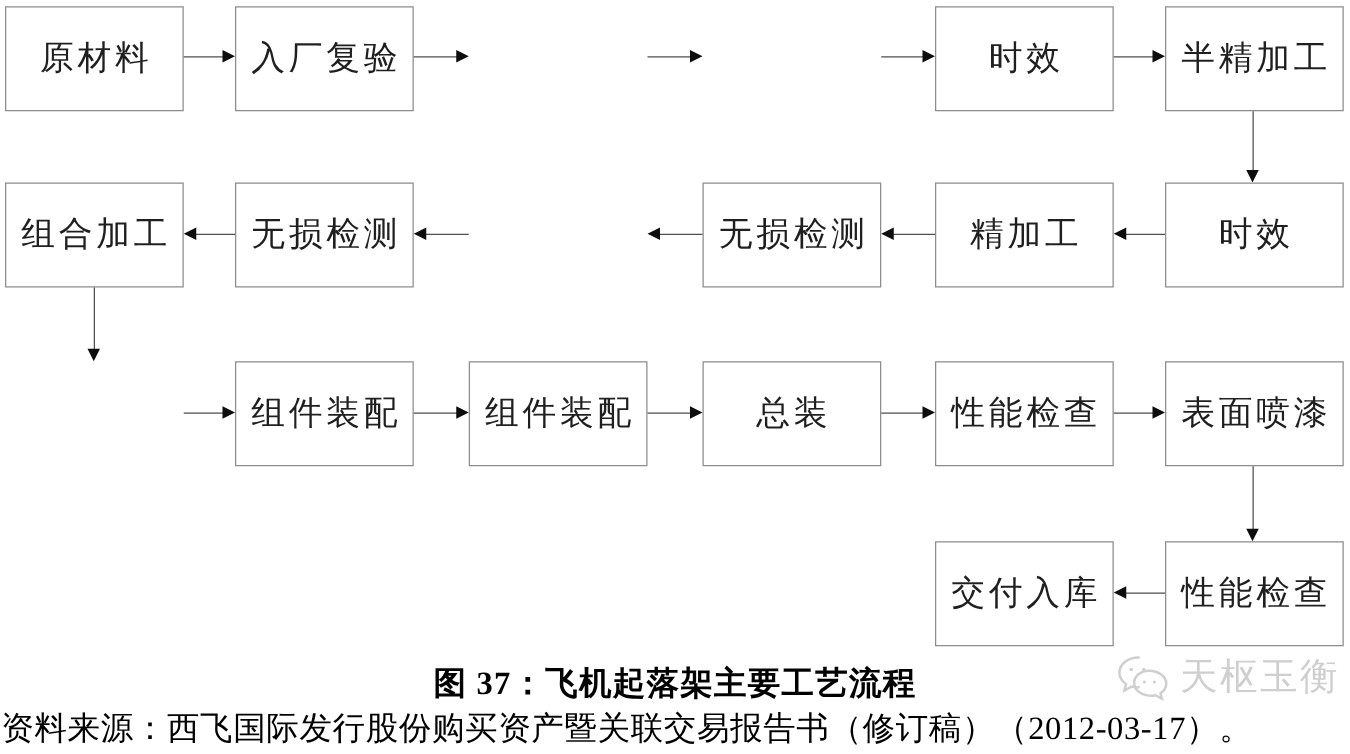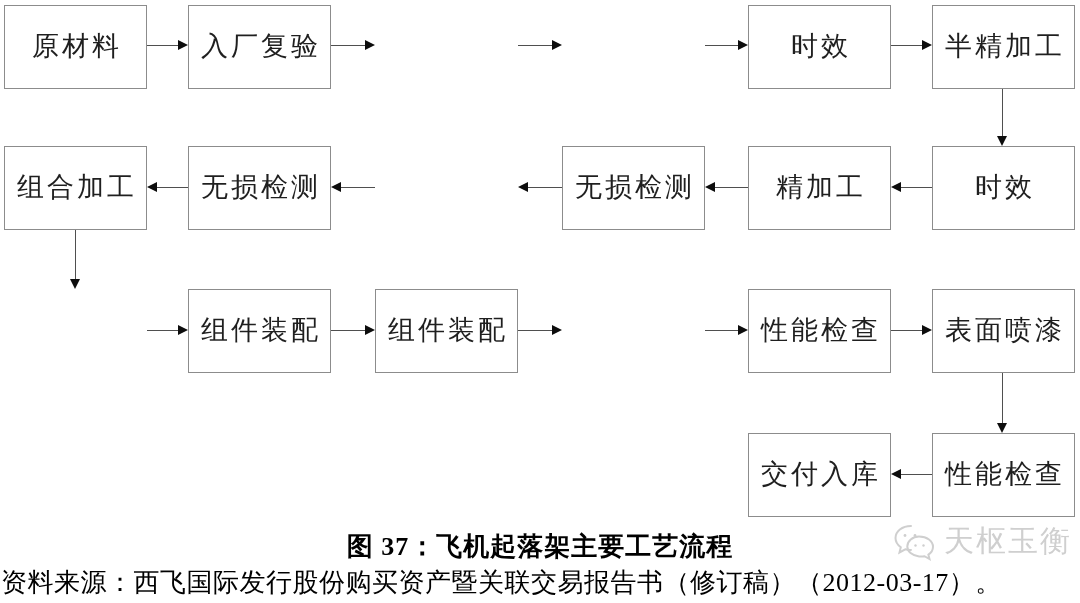--- a/index.html
+++ b/index.html
@@ -81,20 +81,21 @@
   <div class="harrow left" style="left:156px;top:187px;width:32px"></div>
   <div class="harrow left" style="left:340px;top:187px;width:35px"></div>
   <div class="harrow left" style="left:527px;top:187px;width:35px"></div>
   <div class="harrow left" style="left:714px;top:187px;width:34px"></div>
   <div class="harrow left" style="left:900px;top:187px;width:32px"></div>
 
   <div class="varrow" style="left:75px;top:230px;height:50px"></div>
 
   <div class="node" style="left:188px;top:289px">组件装配</div>
   <div class="node" style="left:375px;top:289px">组件装配</div>
+  <div class="node" style="left:562px;top:289px">总装</div>
   <div class="node" style="left:748px;top:289px">性能检查</div>
   <div class="node" style="left:932px;top:289px">表面喷漆</div>
 
   <div class="harrow right" style="left:147px;top:330px;width:32px"></div>
   <div class="harrow right" style="left:331px;top:330px;width:35px"></div>
   <div class="harrow right" style="left:518px;top:330px;width:35px"></div>
   <div class="harrow right" style="left:705px;top:330px;width:34px"></div>
   <div class="harrow right" style="left:891px;top:330px;width:32px"></div>
 
   <div class="varrow" style="left:1002px;top:373px;height:51px"></div>

